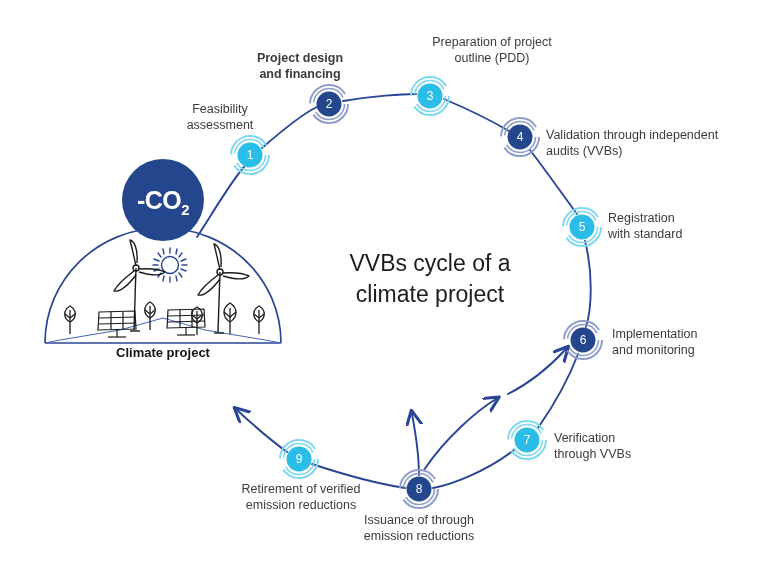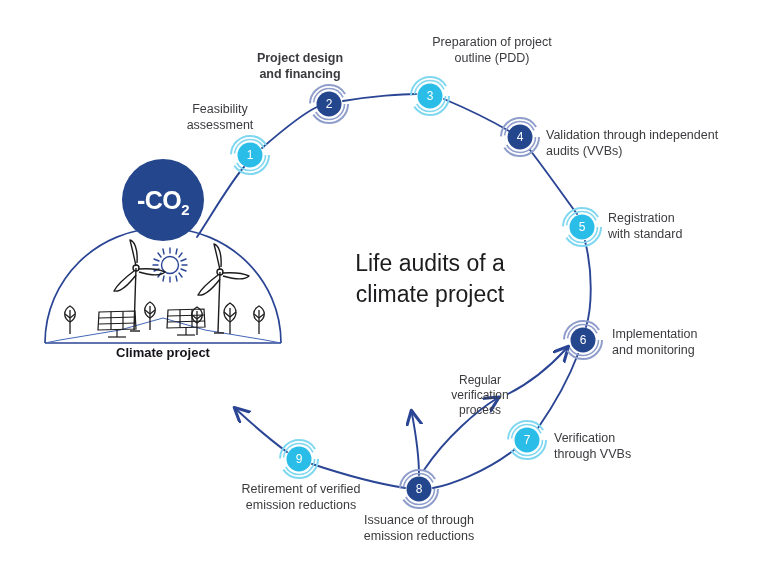--- a/index.html
+++ b/index.html
@@ -258,26 +258,23 @@
         </g>
       </g>
   </svg>
 
   <div class="co2-text" style="left:113px; top:186px; width:100px;">
     <span>-CO</span><sub>2</sub>
   </div>
 
   <div class="caption" style="left:63px; top:345px; width:200px;">Climate project</div>
 
-  <div class="center-title" style="left:310px; top:248px; width:240px;">Life audits of a
+  <div class="center-title" style="left:310px; top:248px; width:240px;">VVBs cycle of a
 climate project</div>
 
-  <div class="reg-label" style="left:435px; top:373px; width:90px;">Regular
-verification
-process</div>
 
   <div id="overlay" style="position:absolute; left:0; top:0; width:768px; height:567px;">
       <div class="node-num" style="left: 230px; top: 148px; width: 40px;">1</div>
       <div class="label ctr" style="left: 110px; width: 220px; top: 101px;">Feasibility
 assessment</div>
       <div class="node-num" style="left: 309px; top: 97px; width: 40px;">2</div>
       <div class="label ctr" style="left: 190px; width: 220px; top: 50px; font-weight: bold;">Project design
 and financing</div>
       <div class="node-num" style="left: 410px; top: 89px; width: 40px;">3</div>
       <div class="label ctr" style="left: 382px; width: 220px; top: 34px;">Preparation of project

